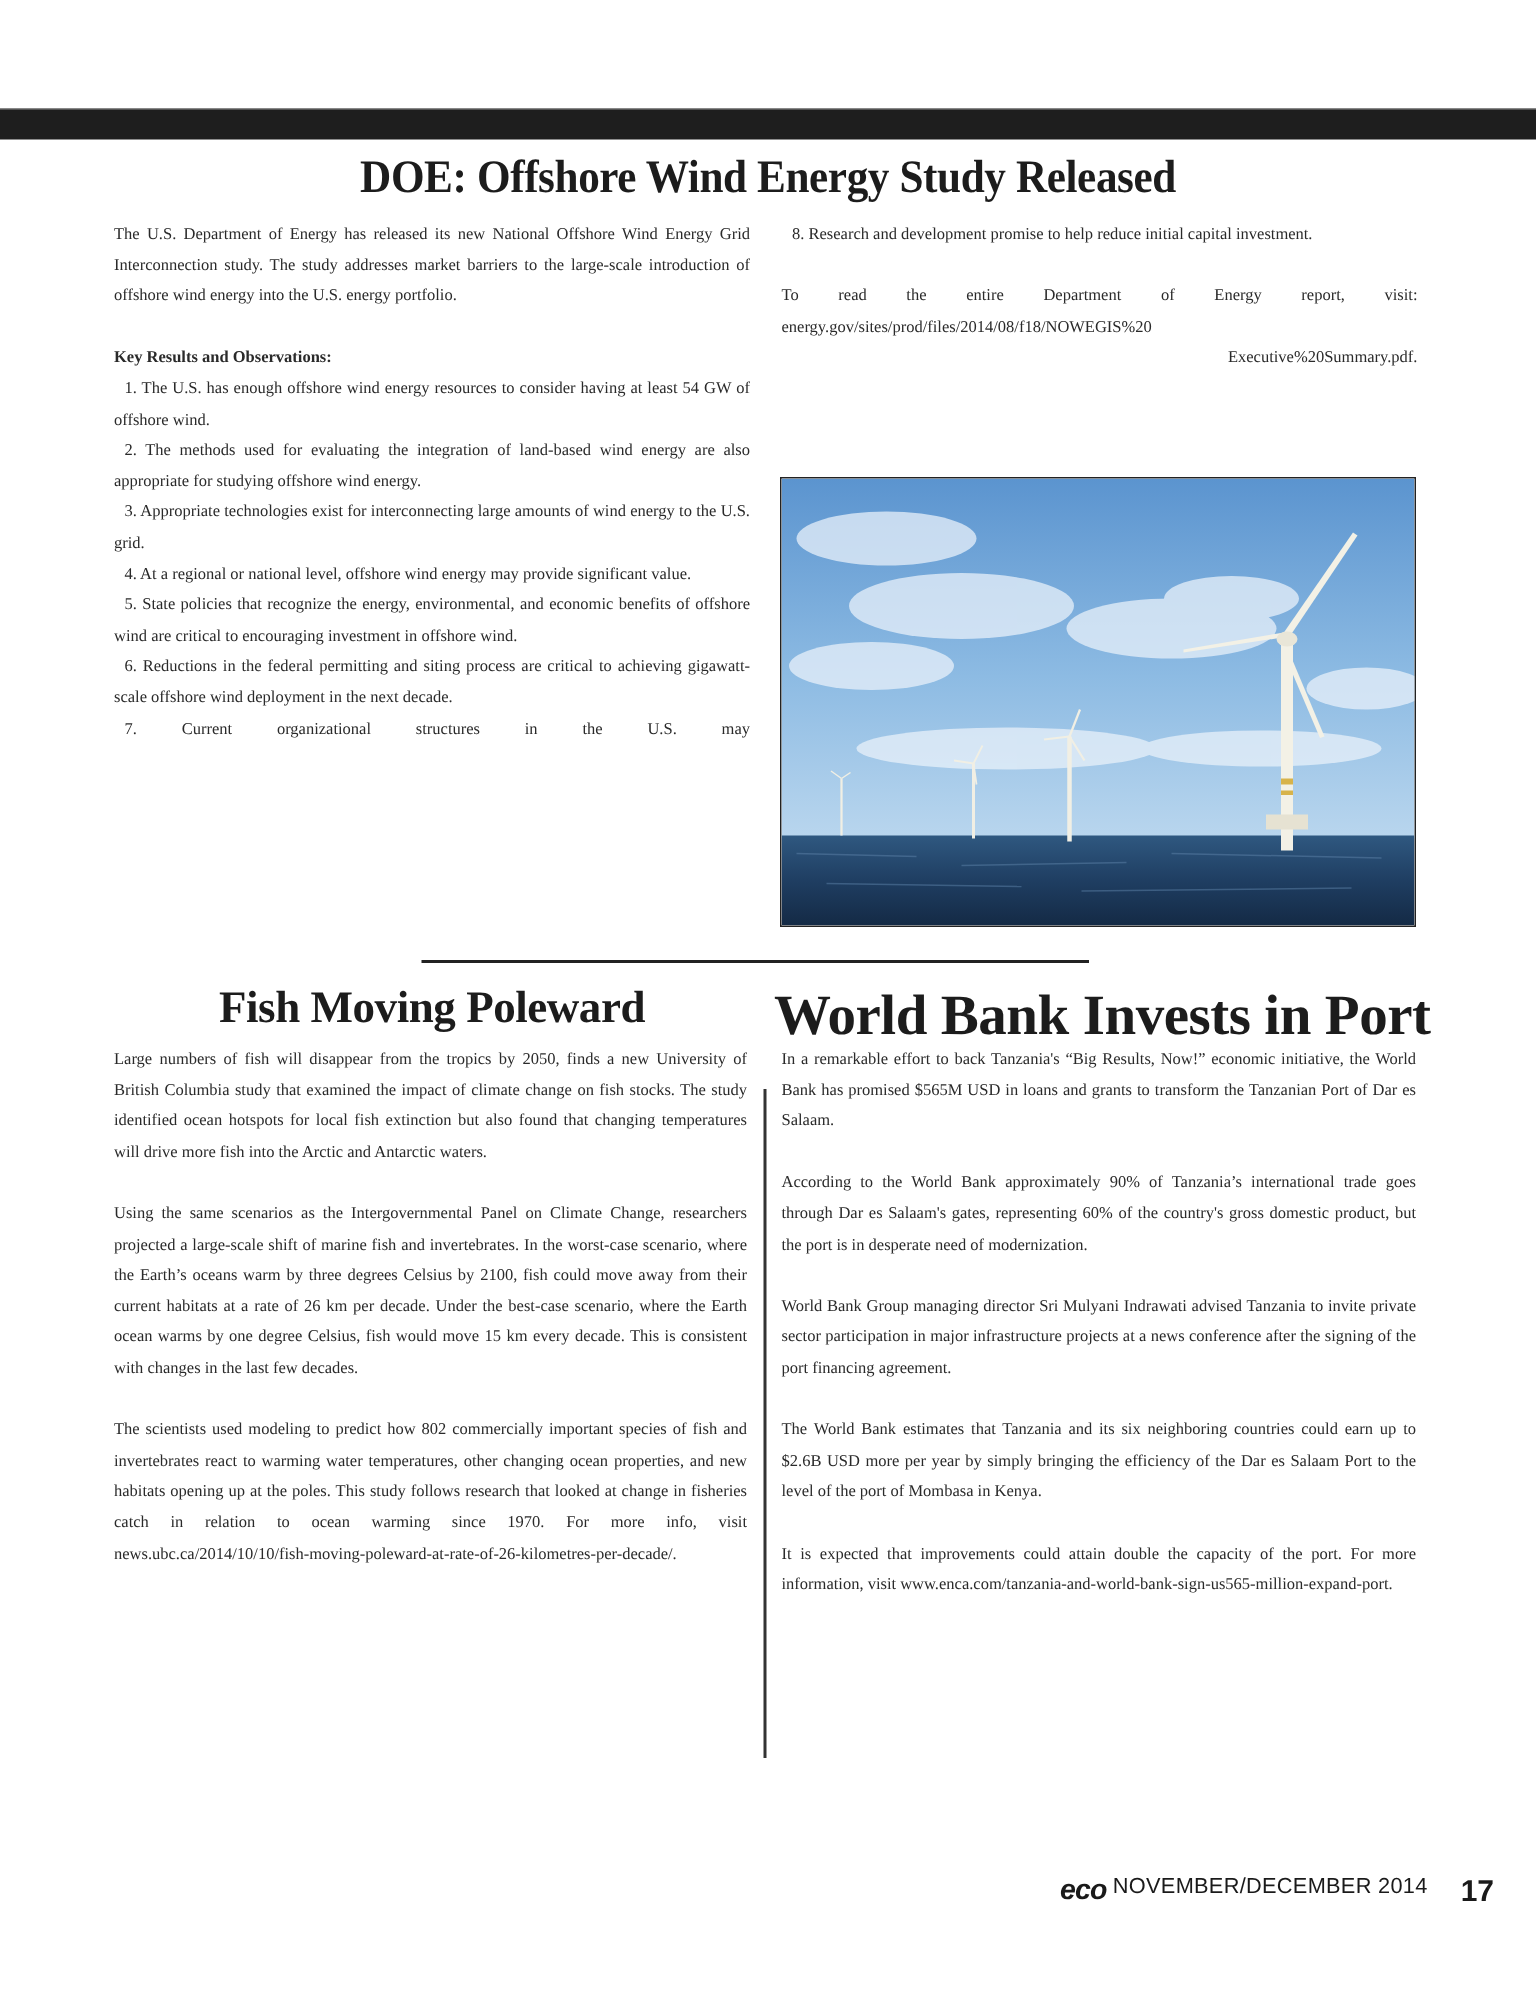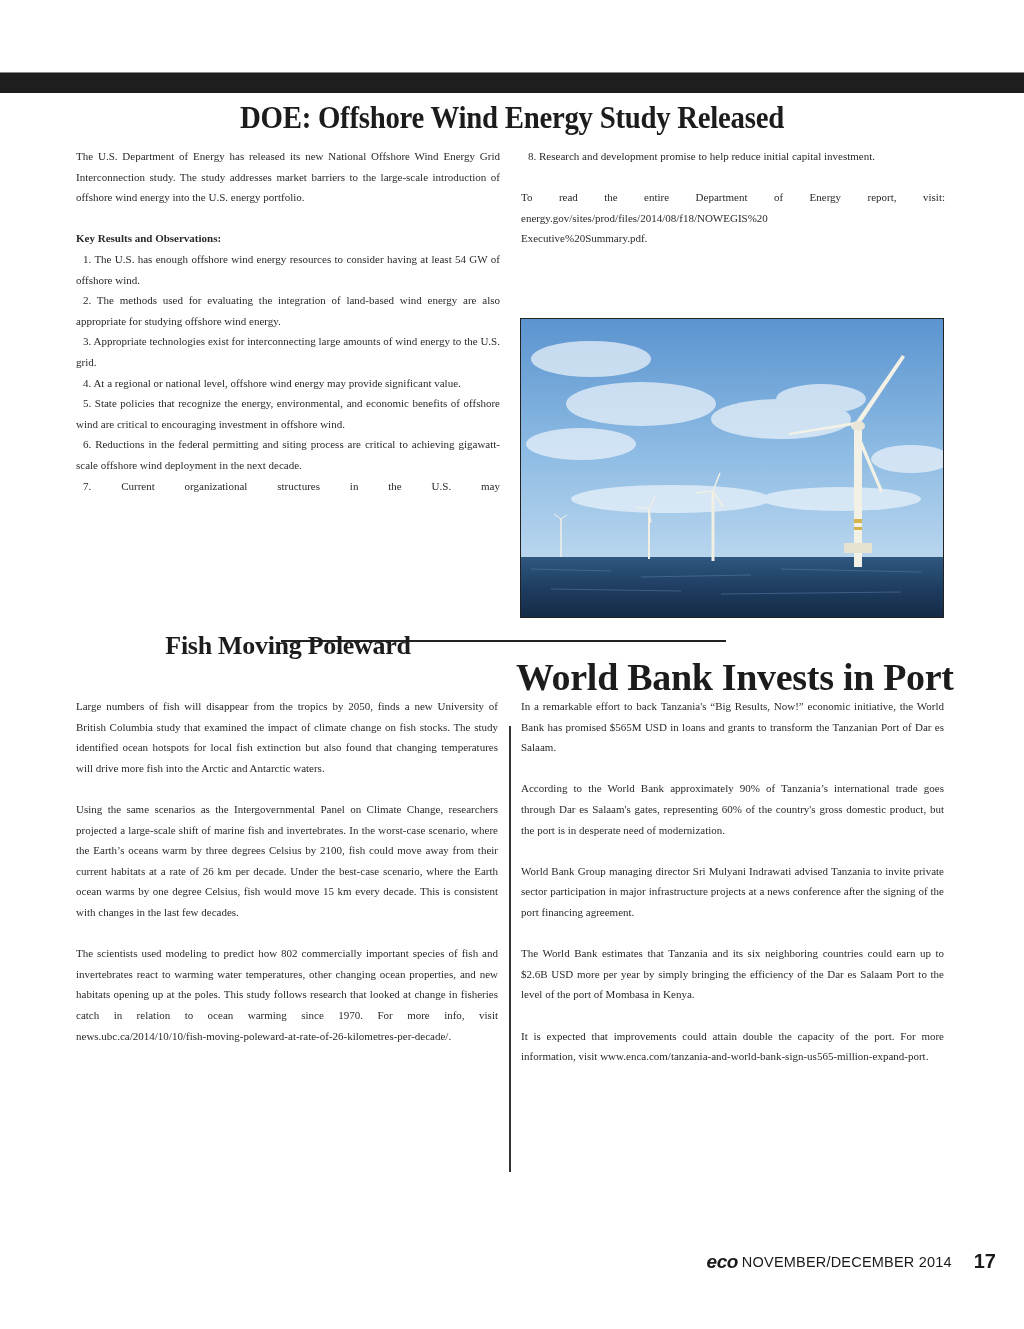--- a/index.html
+++ b/index.html
@@ -1,35 +1,35 @@
 <!DOCTYPE html>
 <html><head>
 <meta charset="utf-8">
 <style>
   html, body { margin: 0; padding: 0; background: #ffffff; }
   body { width: 1024px; height: 1329px; position: relative; overflow: hidden; font-family: "Liberation Serif", "DejaVu Serif", serif; color: #2a2a2a; }
   .top-bar { position: absolute; left: 0; top: 72px; width: 1024px; height: 20px; background: #1e1e1e; border-top: 1px solid #888; }
   .headline { position: absolute; font-family: "Liberation Serif", serif; font-weight: bold; color: #1c1c1c; text-align: center; white-space: nowrap; letter-spacing: -0.3px; }
   .h-doe { left: 0; width: 1024px; top: 100px; font-size: 31px; transform: scaleX(0.93); }
-  .h-fish { left: 76px; width: 424px; top: 631px; font-size: 26px; text-align: center; }
+  .h-fish { left: 76px; width: 424px; top: 655px; font-size: 30px; text-align: center; }
   .h-wb { left: 516px; width: 430px; top: 655px; font-size: 38px; }
   .col { position: absolute; font-size: 11px; line-height: 20.6px; text-align: justify; }
   .col p { margin: 0; }
   .col .gap { height: 20.6px; }
   .col .item { text-indent: 7px; }
   .col .kh { font-weight: bold; }
   .doe-left { left: 76px; top: 146px; width: 424px; }
   .doe-right { left: 521px; top: 146px; width: 424px; }
   .fish-col { left: 76px; top: 696px; width: 422px; }
   .wb-col { left: 521px; top: 696px; width: 423px; }
   .divider { position: absolute; left: 281px; top: 640px; width: 445px; height: 2px; background: #222; }
   .vrule { position: absolute; left: 509px; top: 726px; width: 2px; height: 446px; background: #333; }
   .photo { position: absolute; left: 520px; top: 318px; width: 422px; height: 298px; border: 1px solid #222; overflow: hidden; }
   .photo svg { display: block; }
-  .footer { position: absolute; top: 1250px; right: 28px; display: flex; align-items: center; font-family: "Liberation Sans", "DejaVu Sans", sans-serif; color: #1a1a1a; }
+  .footer { position: absolute; top: 1250px; right: 28px; display: flex; align-items: flex-start; font-family: "Liberation Sans", "DejaVu Sans", sans-serif; color: #1a1a1a; }
   .footer .brand { font-weight: bold; font-style: italic; font-size: 19px; letter-spacing: -0.5px; margin-right: 4px; }
   .footer .issue { font-size: 14.5px; letter-spacing: 0.2px; }
   .footer .page { font-weight: bold; font-size: 20px; margin-left: 22px; }
 </style>
 </head>
 <body>
 
 <div class="top-bar"></div>
 
 <h1 class="headline h-doe" style="margin:0">DOE: Offshore Wind Energy Study Released</h1>
@@ -45,21 +45,21 @@
   <p class="item">5. State policies that recognize the energy, environmental, and economic benefits of offshore wind are critical to encouraging investment in offshore wind.</p>
   <p class="item">6. Reductions in the federal permitting and siting process are critical to achieving gigawatt- scale offshore wind deployment in the next decade.</p>
   <p class="item" style="text-align-last: justify;">7. Current organizational structures in the U.S. may</p>
 </div>
 
 <div class="col doe-right">
   <p class="item">8. Research and development promise to help reduce initial capital investment.</p>
   <div class="gap"></div>
   <p style="text-align-last: justify;">To read the entire Department of Energy report, visit:</p>
   <p style="text-align:left">energy.gov/sites/prod/files/2014/08/f18/NOWEGIS%20</p>
-  <p style="text-align:left">Executive%20Summary.pdf.</p>
+  <p style="text-align:right">Executive%20Summary.pdf.</p>
 </div>
 
 <div class="photo">
   <svg width="422" height="298" viewBox="0 0 422 298" xmlns="http://www.w3.org/2000/svg">
     <defs>
       <linearGradient id="sky" x1="0" y1="0" x2="0" y2="1">
         <stop offset="0" stop-color="#5b94cf"></stop>
         <stop offset="0.55" stop-color="#8dbbe3"></stop>
         <stop offset="1" stop-color="#b9d6ee"></stop>
       </linearGradient>

